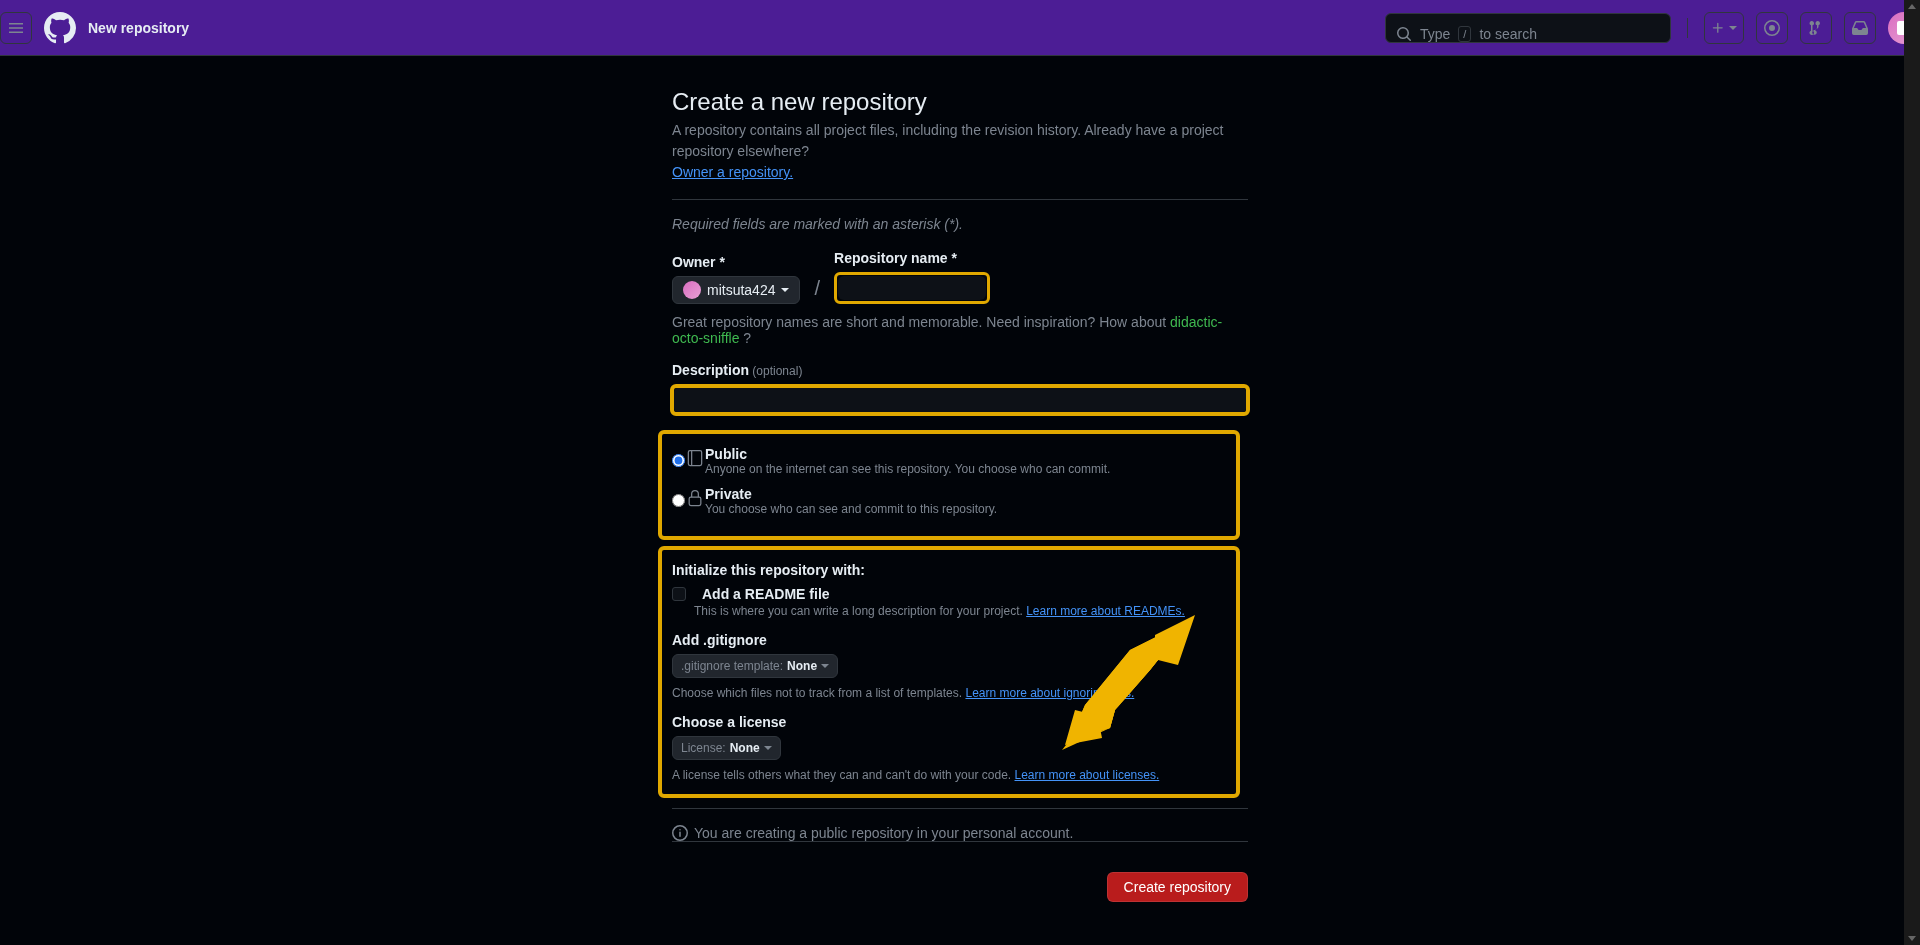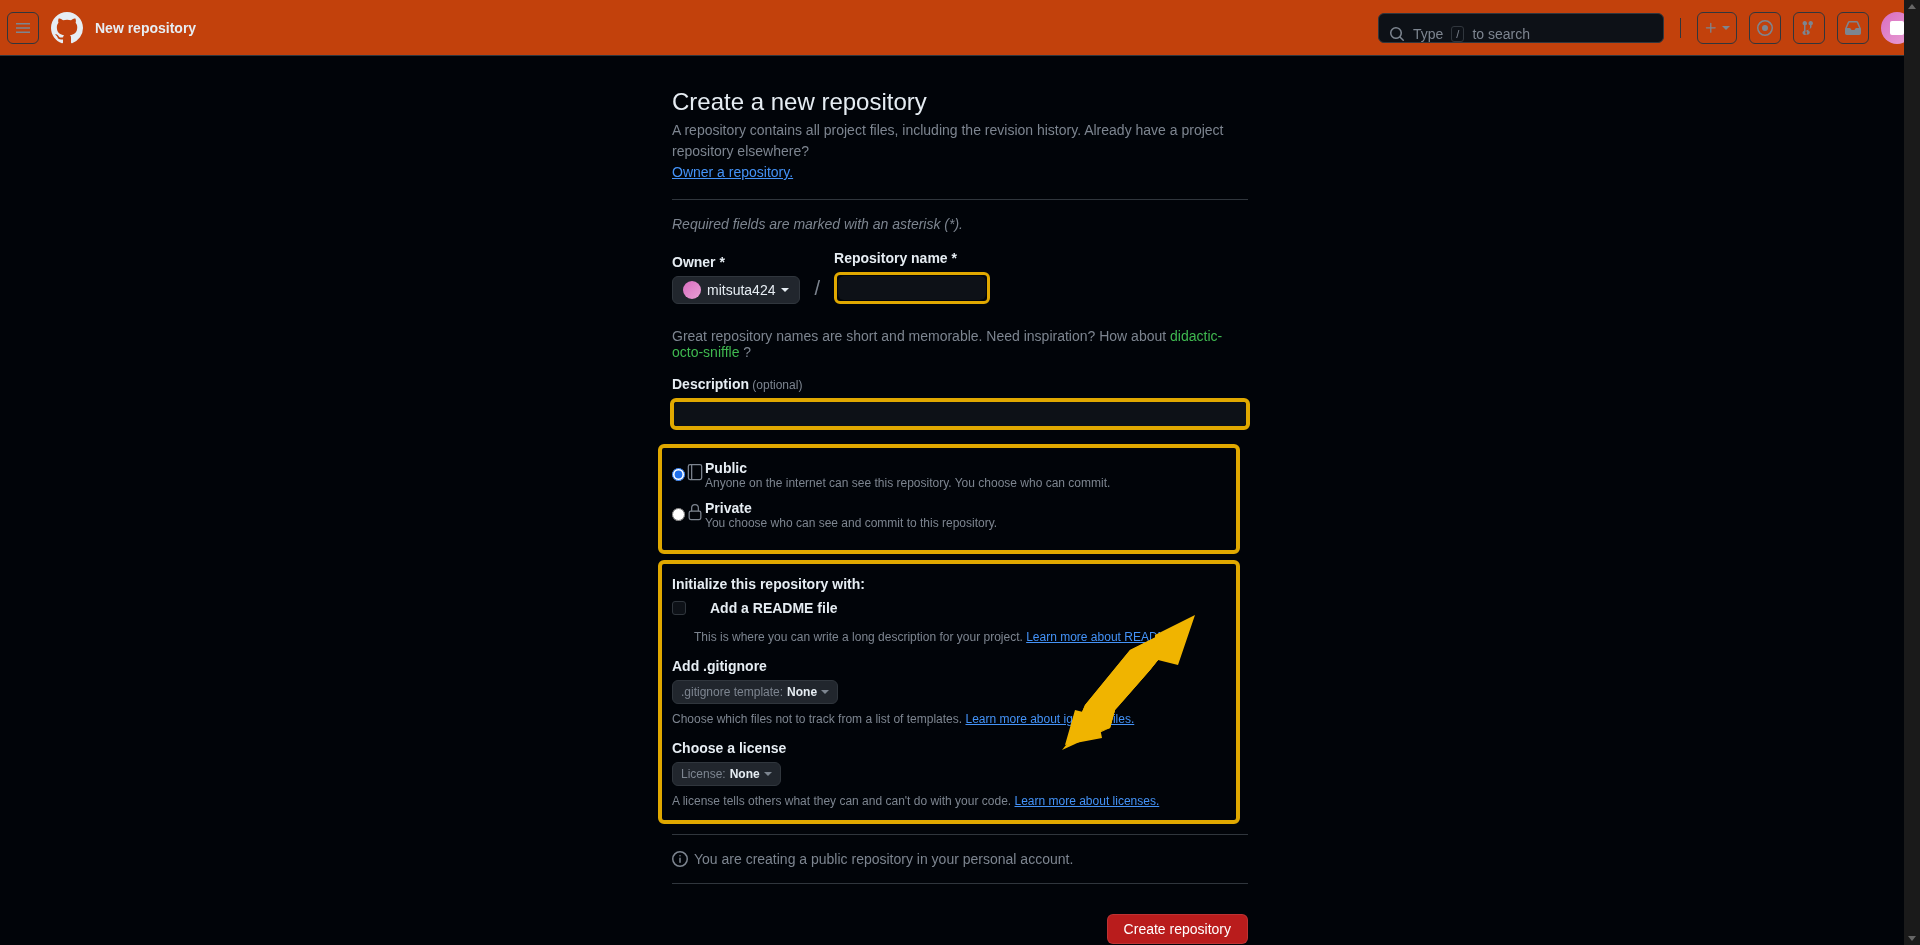--- a/index.html
+++ b/index.html
@@ -8,25 +8,25 @@
   color: #e6edf3;
   font-family: -apple-system, BlinkMacSystemFont, "Segoe UI", Helvetica, Arial, sans-serif;
   font-size: 14px;
   width: 1920px;
   height: 945px;
   overflow: hidden;
   position: relative;
 }
 .header {
   height: 56px;
-  background: #c2410c;
+  background: #4c1d95;
   border-bottom: 1px solid #30363d;
   display: flex;
   align-items: center;
-  padding: 0 7px;
+  padding: 0 0;
   gap: 12px;
 }
 .header-left { display: flex; align-items: center; gap: 12px; }
 .hamburger {
   width: 32px; height: 32px;
   border: 1px solid #30363d;
   border-radius: 6px;
   display: flex; align-items: center; justify-content: center;
   cursor: pointer;
 }
@@ -81,21 +81,21 @@
 h1 {
   font-size: 24px;
   font-weight: 400;
   margin-bottom: 4px;
   letter-spacing: 0;
 }
 .subtitle { color: #7d8590; font-size: 14px; line-height: 1.5; }
 .import-link { color: #4493f8; text-decoration: underline; }
 .hr { border: none; border-top: 1px solid #30363d; margin: 16px 0; }
 .required-note { font-style: italic; color: #7d8590; font-size: 14px; margin-bottom: 18px; }
-.row { display: flex; align-items: flex-end; gap: 8px; margin-bottom: 24px; }
+.row { display: flex; align-items: flex-end; gap: 8px; margin-bottom: 10px; }
 .field-label { font-weight: 600; font-size: 14px; margin-bottom: 6px; display: block; }
 .owner-btn {
   background: #21262d;
   border: 1px solid #30363d;
   border-radius: 6px;
   padding: 4px 10px;
   display: flex; align-items: center; gap: 6px;
   height: 28px;
   color: #e6edf3;
   cursor: pointer;
@@ -135,34 +135,34 @@
   margin-bottom: 6px;
 }
 .radio-row { display: flex; align-items: flex-start; margin-bottom: 10px; }
 .radio-row:last-child{ margin-bottom:8px;}
 .radio { margin-top: 8px; accent-color: #1f6feb; width:13px; height:13px; }
 .vis-icon { width: 20px; margin-top:2px; color:#7d8590; }
 .radio-content { flex:1; }
 .radio-title { font-weight: 600; font-size: 14px; }
 .radio-desc { color: #7d8590; font-size: 12px; }
 .init-heading { font-weight: 600; margin-bottom: 8px; font-size: 14px; }
-.check-row { display: flex; align-items: flex-start; gap: 24px; margin-bottom: 14px; }
+.check-row { display: flex; align-items: flex-start; gap: 16px; margin-bottom: 2px; }
 .checkbox { width: 14px; height: 14px; border: 1px solid #30363d; border-radius: 3px; background:#0d1117; margin-top:1px; }
 .check-label { font-weight: 600; font-size: 14px; }
 .check-desc { color: #7d8590; font-size: 12px; margin-left: 22px; margin-bottom: 14px; }
 .link { color: #4493f8; text-decoration: underline; }
 .sub-heading { font-weight: 600; font-size: 14px; margin-bottom: 6px; }
 .select-btn {
   background: #21262d; border: 1px solid #30363d; border-radius: 6px;
   padding: 4px 8px; display:inline-flex; align-items:center; gap:4px;
   color: #7d8590; font-size: 12px; cursor:pointer;
 }
 .select-val { color: #e6edf3; font-weight:600; }
 .small-desc { color: #7d8590; font-size: 12px; margin-top: 8px; margin-bottom: 14px; }
-.info-row { display:flex; align-items:center; gap:6px; color:#7d8590; font-size:14px; margin-top: 16px; margin-bottom:16px;}
+.info-row { display:flex; align-items:center; gap:6px; color:#7d8590; font-size:14px; margin-top: 16px; }
 .create-btn {
   background: #b91c1c;
   border: 1px solid rgba(240,246,252,0.1);
   color: #fff;
   font-size: 14px;
   font-weight: 400;
   padding: 6px 16px;
   border-radius: 6px;
   cursor: pointer;
   float: right;

